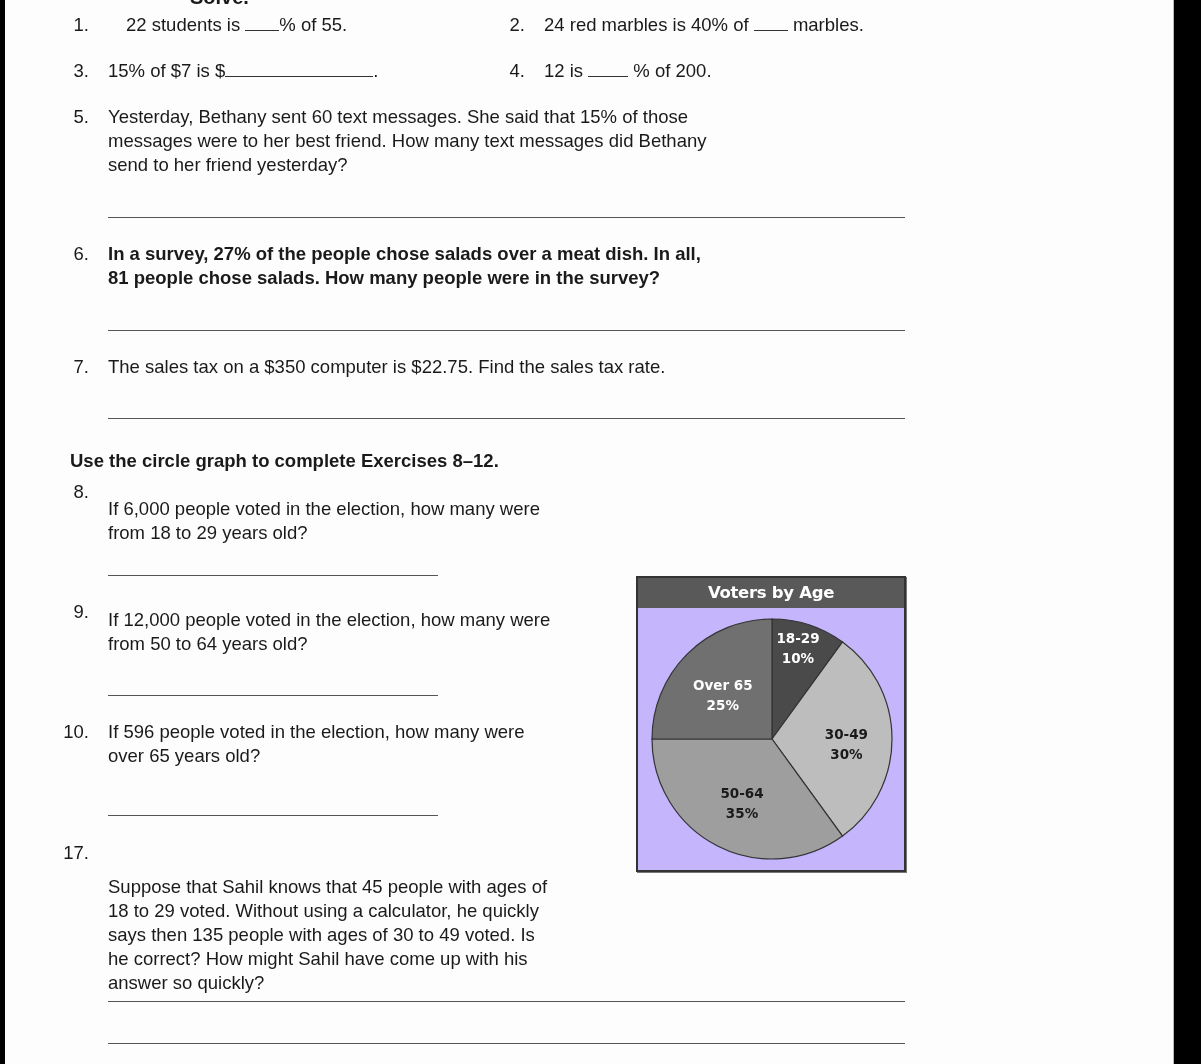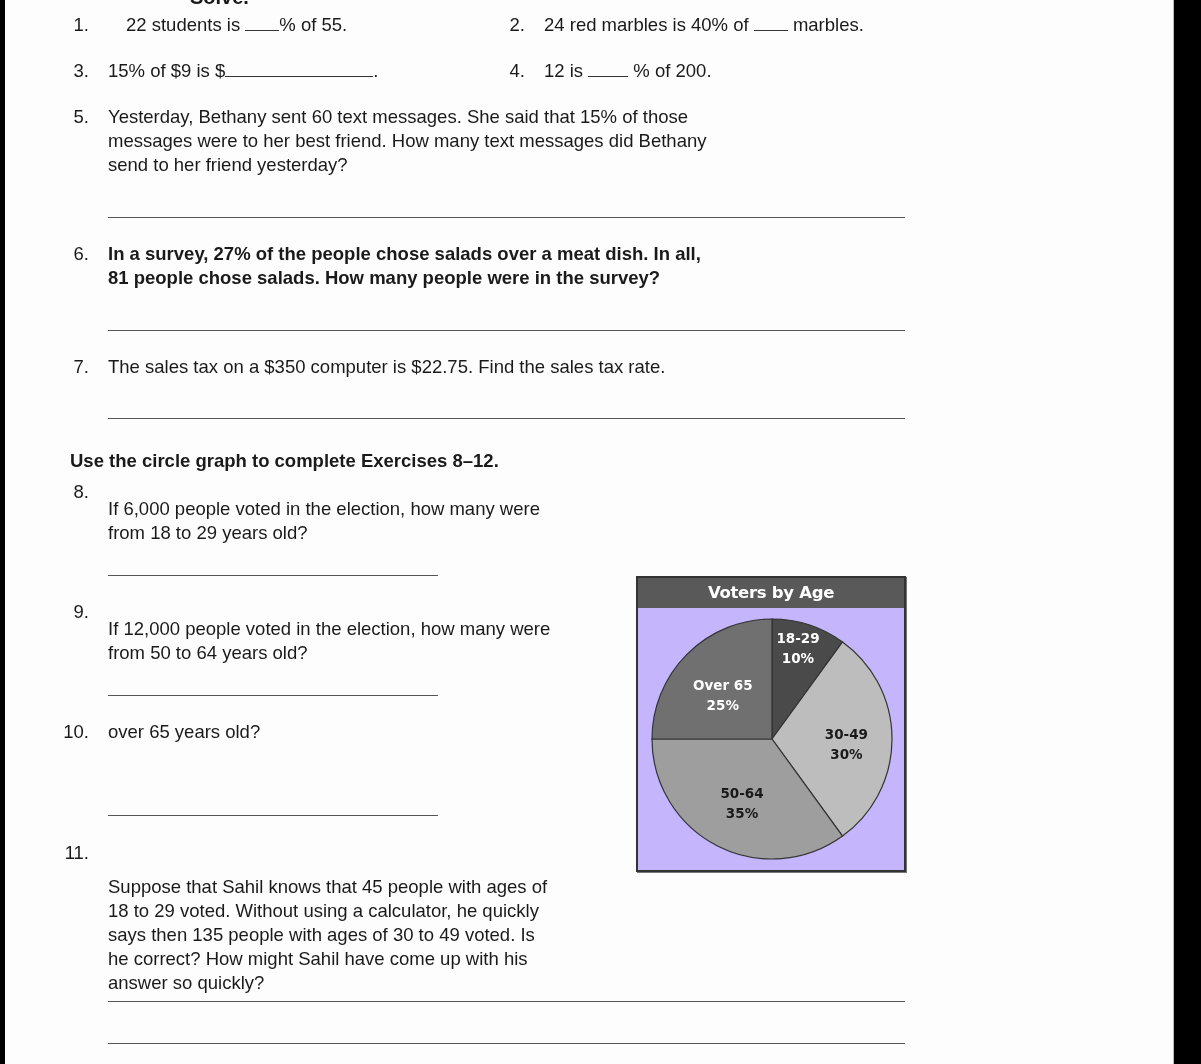--- a/index.html
+++ b/index.html
@@ -68,21 +68,21 @@
     <span class="txt" style="left:55px; top:0;">
       <span>24 red marbles is 40% of</span>
       <span class="blank" style="width:34px;"></span>
       <span>marbles.</span>
     </span>
   </div>
 
   <div class="abs q" style="left:48px; top:59px;">
     <span class="num" style="left:0; top:0;">3.</span>
     <span class="txt" style="left:55px; top:0;">
-      <span>15% of $9 is $</span><span class="blank" style="width:148px;"></span><span>.</span>
+      <span>15% of $7 is $</span><span class="blank" style="width:148px;"></span><span>.</span>
     </span>
   </div>
 
   <div class="abs q" style="left:484px; top:59px;">
     <span class="num" style="left:0; top:0;">4.</span>
     <span class="txt" style="left:55px; top:0;">
       <span>12 is</span>
       <span class="blank" style="width:40px;"></span>
       <span>% of 200.</span>
     </span>
@@ -121,37 +121,38 @@
     <span class="num" style="left:0; top:0;">8.</span>
     <div class="txt" style="left:55px; top:17px;">
       <div>If 6,000 people voted in the election, how many were</div>
       <div>from 18 to 29 years old?</div>
     </div>
   </div>
   <div class="rule" style="left:103px; top:575px; width:330px;"></div>
 
   <div class="abs q" style="left:48px; top:600px;">
     <span class="num" style="left:0; top:0;">9.</span>
-    <div class="txt" style="left:55px; top:17px;">
+    <div class="txt" style="left:55px; top:8px;">
       <div>If 12,000 people voted in the election, how many were</div>
       <div>from 50 to 64 years old?</div>
     </div>
   </div>
   <div class="rule" style="left:103px; top:695px; width:330px;"></div>
 
   <div class="abs q" style="left:48px; top:720px;">
     <span class="num" style="left:0; top:0;">10.</span>
     <div class="txt" style="left:55px; top:0;">
+      <div>If 596 people voted in the election, how many were</div>
       <div>over 65 years old?</div>
     </div>
   </div>
   <div class="rule" style="left:103px; top:815px; width:330px;"></div>
 
   <div class="abs q" style="left:48px; top:841px;">
-    <span class="num" style="left:0; top:0;">11.</span>
+    <span class="num" style="left:0; top:0;">17.</span>
     <div class="txt" style="left:55px; top:0;margin-top:34px;">
       <div>Suppose that Sahil knows that 45 people with ages of</div>
       <div>18 to 29 voted. Without using a calculator, he quickly</div>
       <div>says then 135 people with ages of 30 to 49 voted. Is</div>
       <div>he correct? How might Sahil have come up with his</div>
       <div>answer so quickly?</div>
     </div>
   </div>
   <div class="rule" style="left:103px; top:1001px; width:797px;"></div>
   <div class="rule" style="left:103px; top:1043px; width:797px;"></div>

